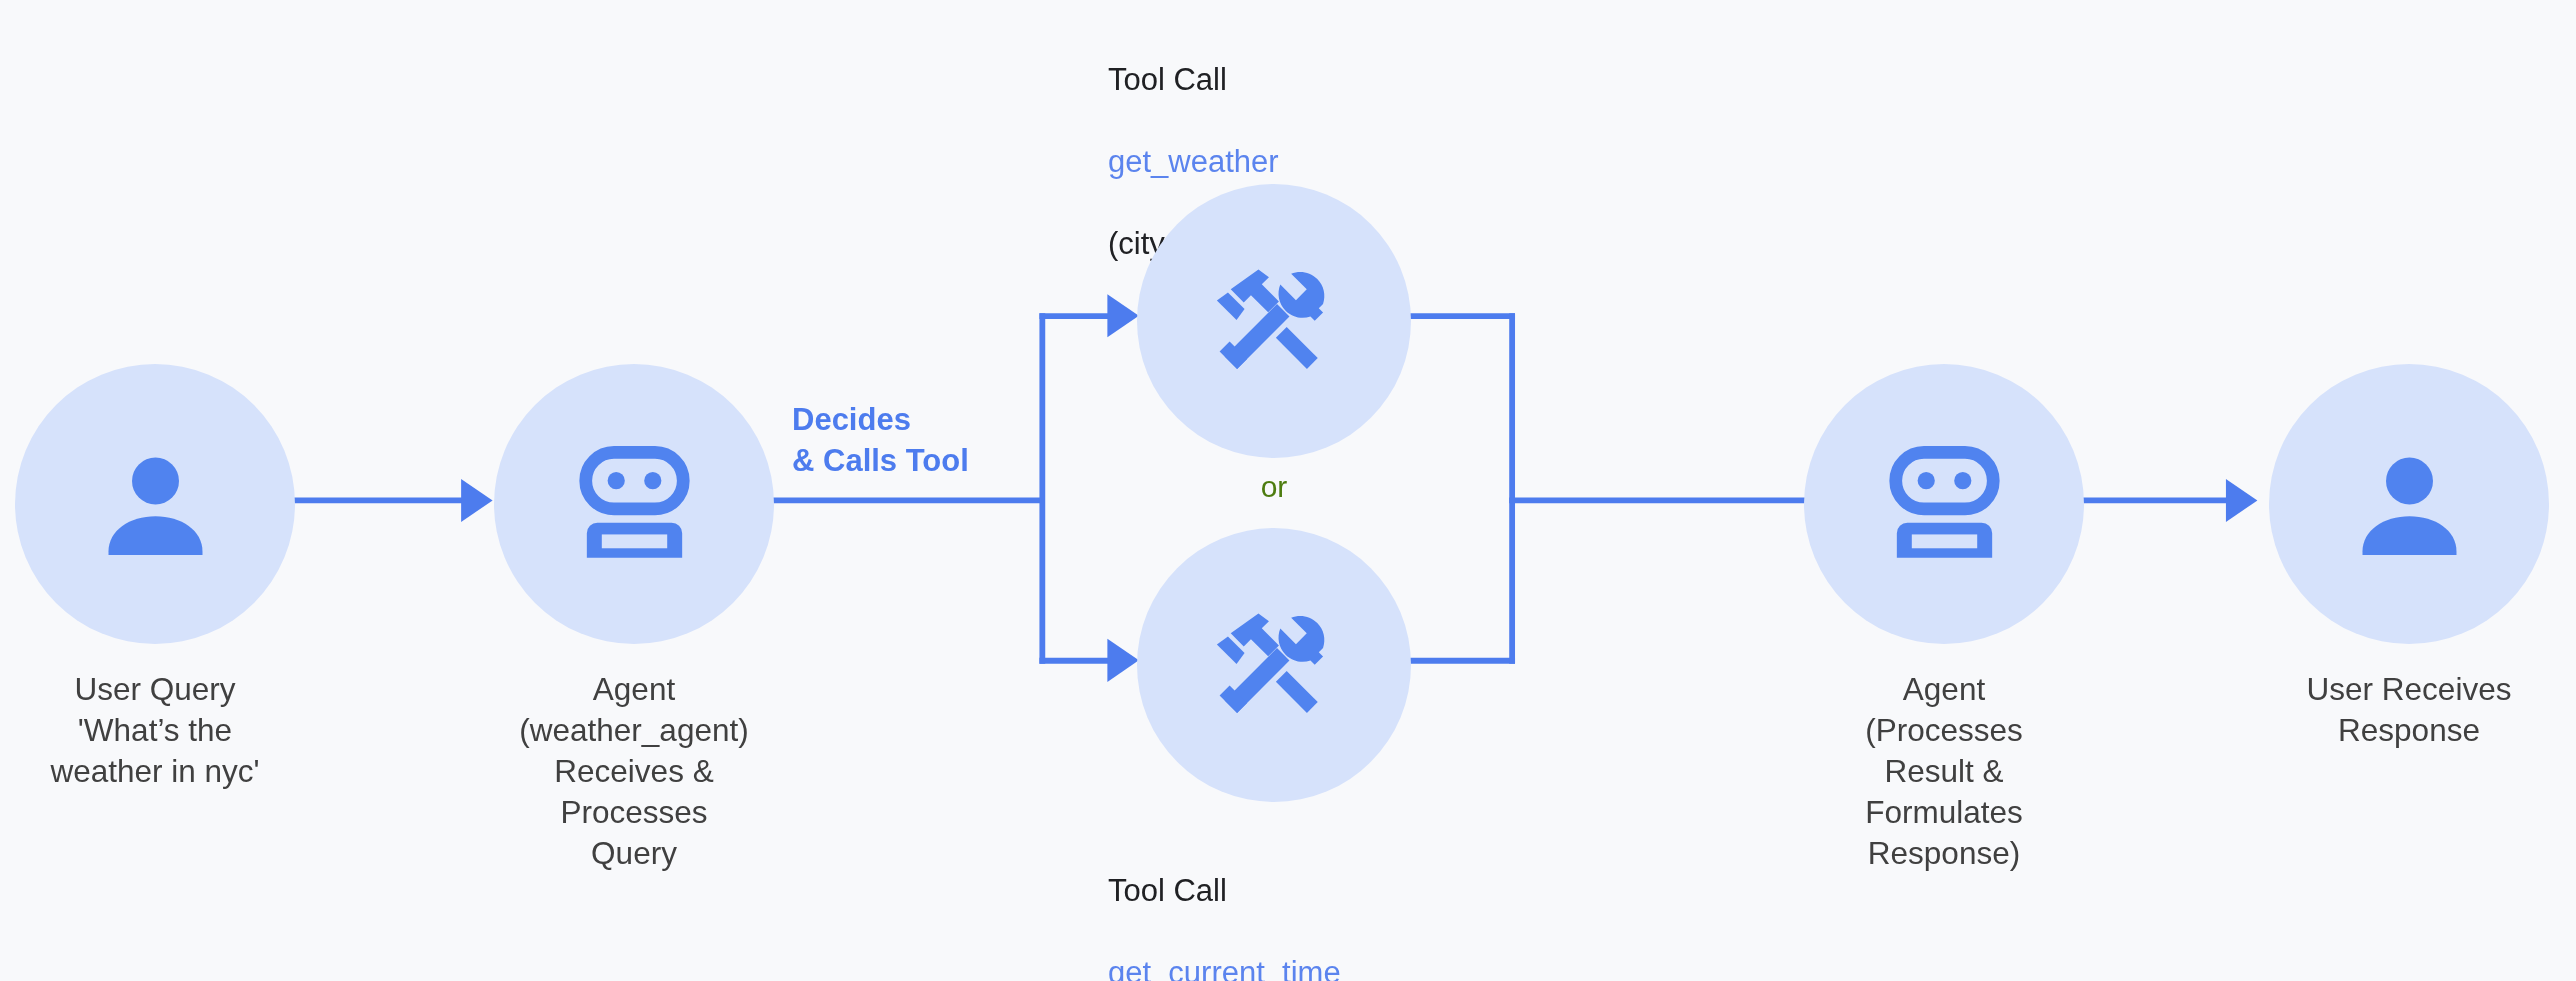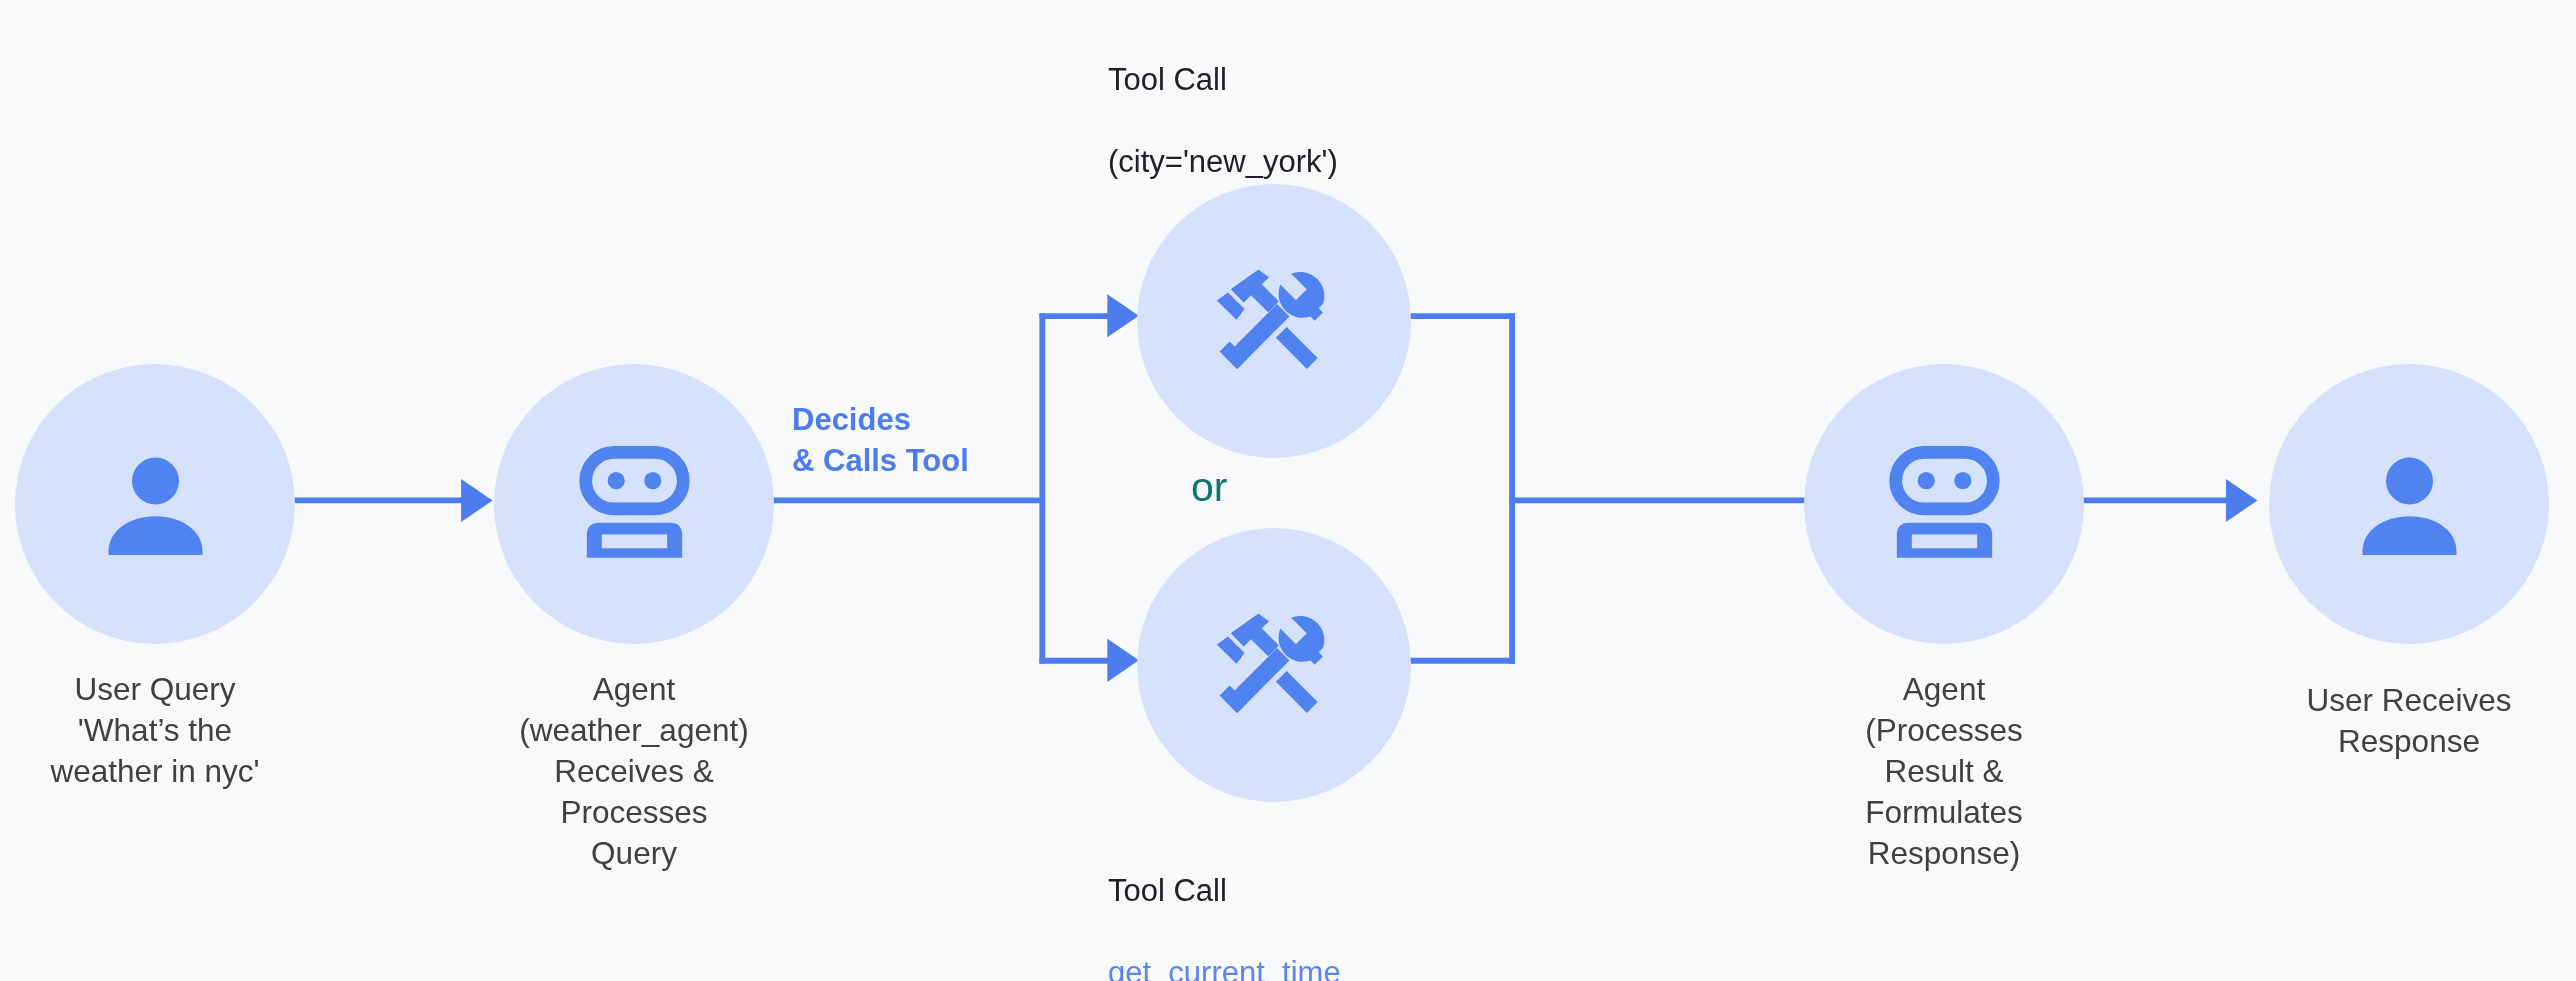--- a/index.html
+++ b/index.html
@@ -42,23 +42,24 @@
     position: absolute;
     color: #4d7cee;
     font-weight: bold;
     font-size: 31px;
     line-height: 41px;
     text-align: left;
     white-space: pre-line;
   }
   .or-label {
     position: absolute;
-    color: #0f766e;
-    font-size: 41px;
+    color: #4d7c0f;
+    font-size: 30px;
     line-height: 36px;
+    text-align: center;
   }
   svg.overlay {
     position: absolute;
     left: 0;
     top: 0;
     width: 2576px;
     height: 981px;
     pointer-events: none;
   }
   .toolcap {
@@ -141,20 +142,21 @@
 Receives &amp;
 Processes
 Query</div>
   </div>
 
   <div class="edge-label" style="left:792px; top:399px; width:215px;">Decides
 &amp; Calls Tool</div>
 
   <div class="toolcap" style="left:1108px; top:18px; width:332px;">
     <div>Tool Call</div>
+    <div class="accent">get_weather</div>
     <div>(city='new_york')</div>
   </div>
 
   <div class="node" style="left:1137px; top:184px; width:274px;">
     <div class="circle" style="width:274px; height:274px;">
       <svg width="133" height="133" viewBox="0 0 24 24">
         <g fill="#5083ef">
           <path d="M21.06 9.02c.52-1.52.18-3.27-1.04-4.49-1.28-1.28-3.15-1.59-4.72-.95l2.82 2.82-1.95 1.95-2.82-2.82c-.64 1.57-.33 3.44.95 4.72 1.22 1.22 2.97 1.56 4.49 1.04l.77.77 1.5-1.5-.77-.77z" transform="translate(-0.3,-0.2)"></path>
           <path d="M3.0 18.3l9.45-9.45 2.25 2.25-9.45 9.45z"></path>
           <path d="M2.1 17.4l1.8-1.8 3.15 3.15-1.8 1.8z"></path>
@@ -206,18 +208,18 @@
 Response)</div>
   </div>
 
   <div class="node" style="left:2268px; top:364px; width:282px;">
     <div class="circle" style="width:280px; height:280px;">
       <svg width="141" height="141" viewBox="0 0 24 24">
         <circle cx="12" cy="8" r="4" fill="#5083ef"></circle>
         <path d="M4 20c0-3.6 3.6-6 8-6s8 2.4 8 6v0.6H4z" fill="#5083ef"></path>
       </svg>
     </div>
-    <div class="label" style="margin-top:36px; width:282px;">User Receives
+    <div class="label" style="margin-top:25px; width:282px;">User Receives
 Response</div>
   </div>
 
 </div>
 
 
 </body></html>

